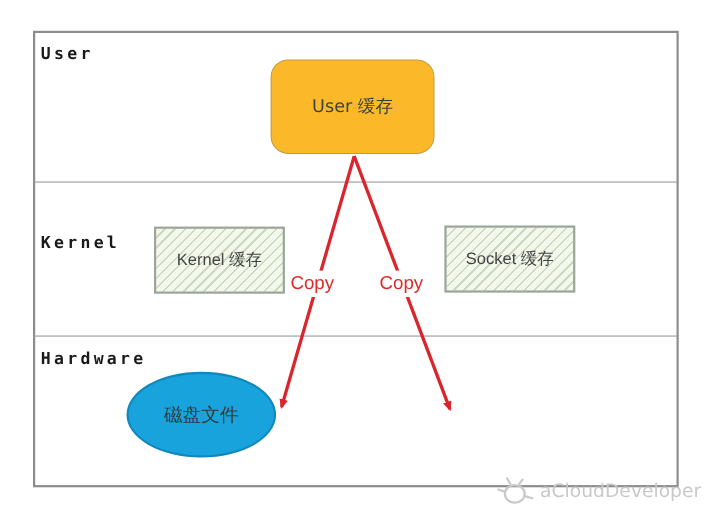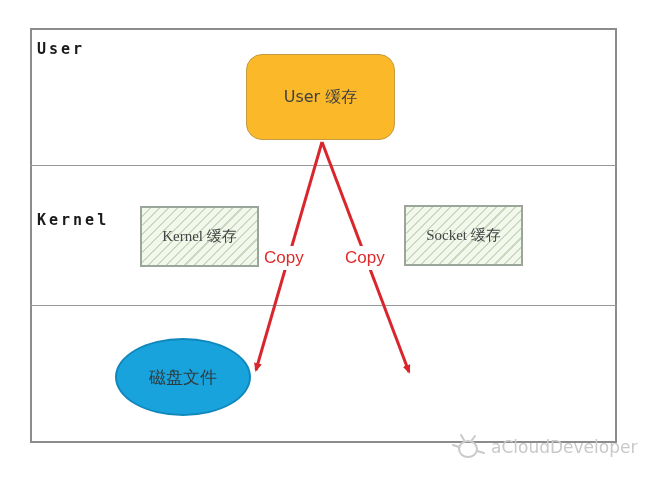--- a/index.html
+++ b/index.html
@@ -73,21 +73,21 @@
     position: absolute;
     width: 119px; height: 61px;
     background-color: var(--hatch-fill);
     background-image: repeating-linear-gradient(
       135deg,
       transparent 0px, transparent 5px,
       var(--hatch-stripe) 5px, var(--hatch-stripe) 6.5px
     );
     border: 2px solid var(--hatch-border);
     display: flex; align-items: center; justify-content: center;
-    font-family: Liberation Serif, serif;
+    font-family: Liberation Sans, sans-serif;
     font-size: 15px;
     color: #444444;
     white-space: nowrap;
   }
   .kernel-cache { left: 140px; top: 206px; }
   .socket-cache { left: 404px; top: 205px; }
 
   .hw-ellipse {
     position: absolute;
     background: var(--ellipse-fill);
@@ -141,20 +141,21 @@
 <body>
 
 <div class="canvas">
 
   <div class="frame"></div>
   <div class="divider d1"></div>
   <div class="divider d2"></div>
 
   <div class="section-label lbl-user">User</div>
   <div class="section-label lbl-kernel">Kernel</div>
+  <div class="section-label lbl-hardware">Hardware</div>
 
   <div class="user-cache">User 缓存</div>
 
   <div class="hatch-box kernel-cache">Kernel 缓存</div>
 
   <div class="hatch-box socket-cache">Socket 缓存</div>
 
   <div class="hw-ellipse disk-ellipse">磁盘文件</div>
 
 

